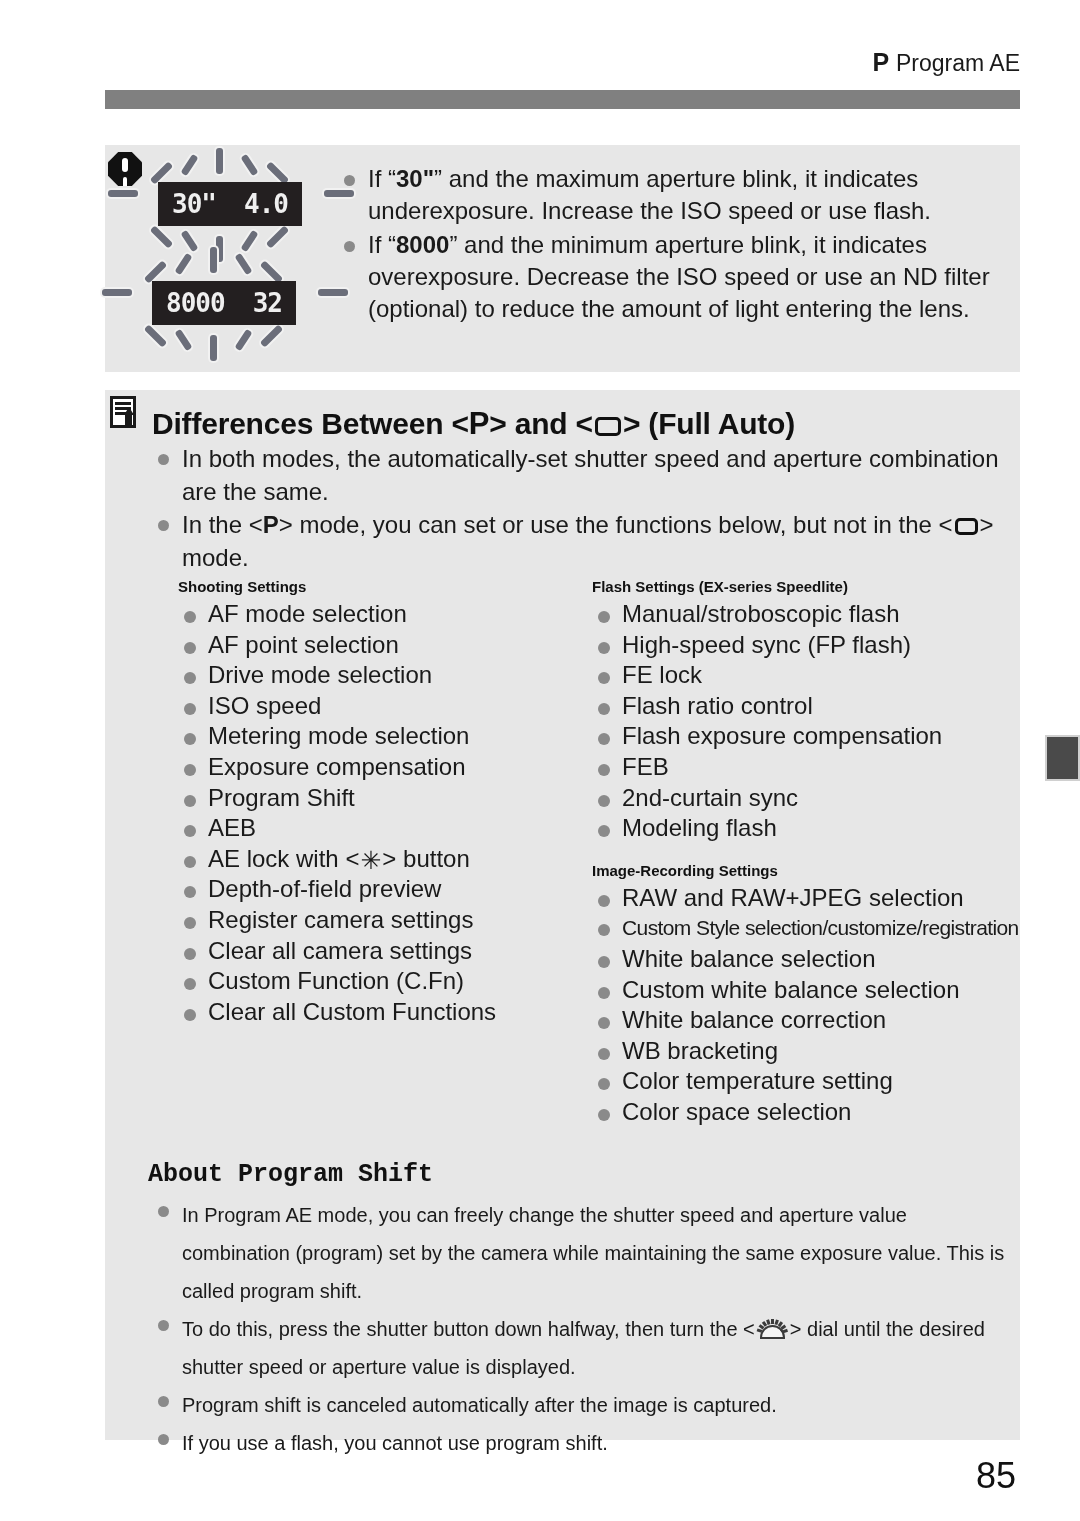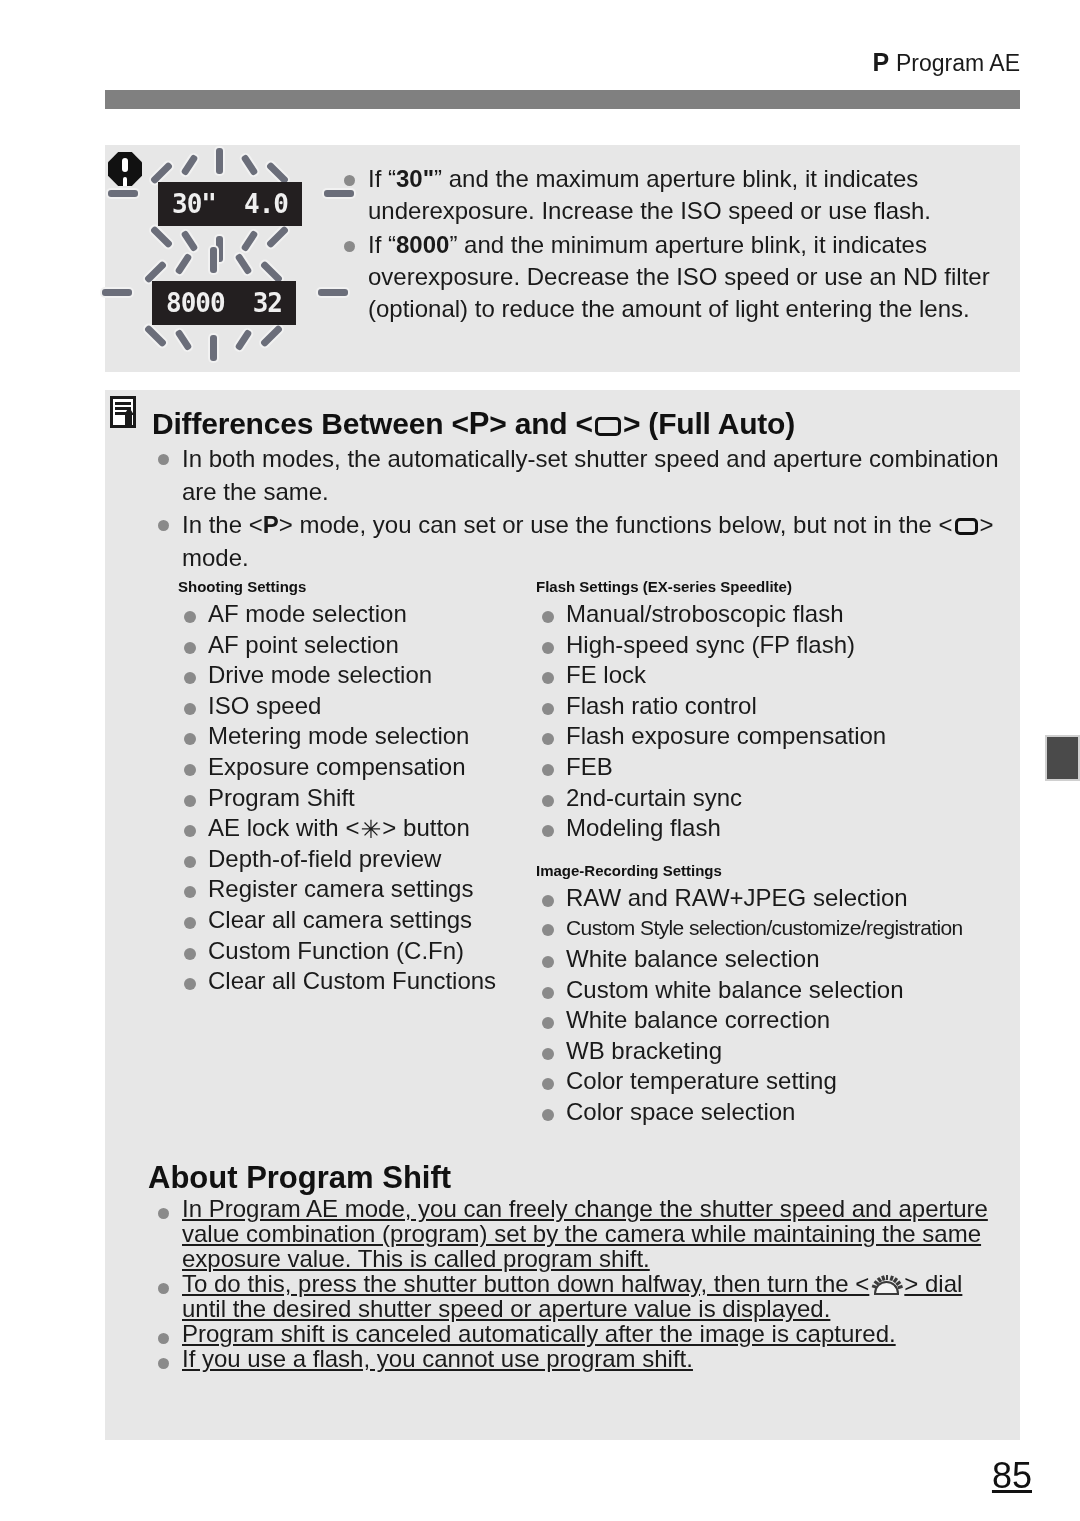--- a/index.html
+++ b/index.html
@@ -183,21 +183,22 @@
   #title-differences {
     left: 152px;
     top: 406px;
     font-size: 30px;
     letter-spacing: -0.2px;
   }
   #title-differences .mode-p { font-size: 31px; }
   #title-about {
     left: 148px;
     top: 1160px;
-    font-size: 31px;
+    font-size: 25px;
+    font-family: Liberation Mono, monospace;
   }
 
   .intro-list {
     position: absolute;
     left: 152px;
     top: 442px;
     width: 850px;
   }
   .intro-list li {
     font-size: 24px;
@@ -253,21 +254,21 @@
     position: absolute;
     width: 2.5px; height: 5px;
     background: #3a3a3a;
     transform-origin: 50% 100%;
     left: 14.5px; bottom: 4px;
   }
 
   
   .col { position: absolute; }
   #col-left  { left: 178px; top: 578px; width: 390px; }
-  #col-right { left: 536px; top: 578px; width: 445px; }
+  #col-right { left: 592px; top: 578px; width: 445px; }
 
   .col h4 {
     margin: 0 0 4px 0;
     font-size: 15px;
     font-weight: bold;
     color: #111111;
     white-space: nowrap;
   }
   .col h4.mid { margin-top: 18px; }
   .col ul.bullets > li {
@@ -285,43 +286,41 @@
   }
 
   
   .about-list {
     position: absolute;
     left: 152px;
     top: 1196px;
     width: 860px;
   }
   .about-list li {
-    font-size: 24px;
-    line-height: 25px;
-    text-decoration: underline;
+    font-size: 20px;
+    line-height: 38px;
   }
 
   
   .edge-tab {
     position: absolute;
     left: 1045px;
     top: 735px;
     width: 35px;
     height: 46px;
     background: #4a4a4a;
     border: 2px solid #d0d0d0;
     box-sizing: border-box;
   }
   .folio {
     position: absolute;
-    right: 48px;
+    right: 64px;
     top: 1455px;
     font-size: 36px;
     color: #111111;
-    text-decoration: underline;
   }
 </style>
 </head>
 <body>
 
 <div class="page-header">
   <span class="mode-p">P</span>
   <span>Program AE</span>
 </div>
 <div class="header-rule"></div>
@@ -402,20 +401,21 @@
 <div class="col" id="col-left">
   <h4>Shooting Settings</h4>
   <ul class="bullets">
     <li>AF mode selection</li>
     <li>AF point selection</li>
     <li>Drive mode selection</li>
     <li>ISO speed</li>
     <li>Metering mode selection</li>
     <li>Exposure compensation</li>
     <li>Program Shift</li>
+    <li>AEB</li>
     <li><span>AE lock with &lt;</span><span class="glyph-star">✳</span><span>&gt; button</span></li>
     <li>Depth-of-field preview</li>
     <li>Register camera settings</li>
     <li>Clear all camera settings</li>
     <li>Custom Function (C.Fn)</li>
     <li>Clear all Custom Functions</li>
   </ul>
 </div>
 
 <div class="col" id="col-right">

